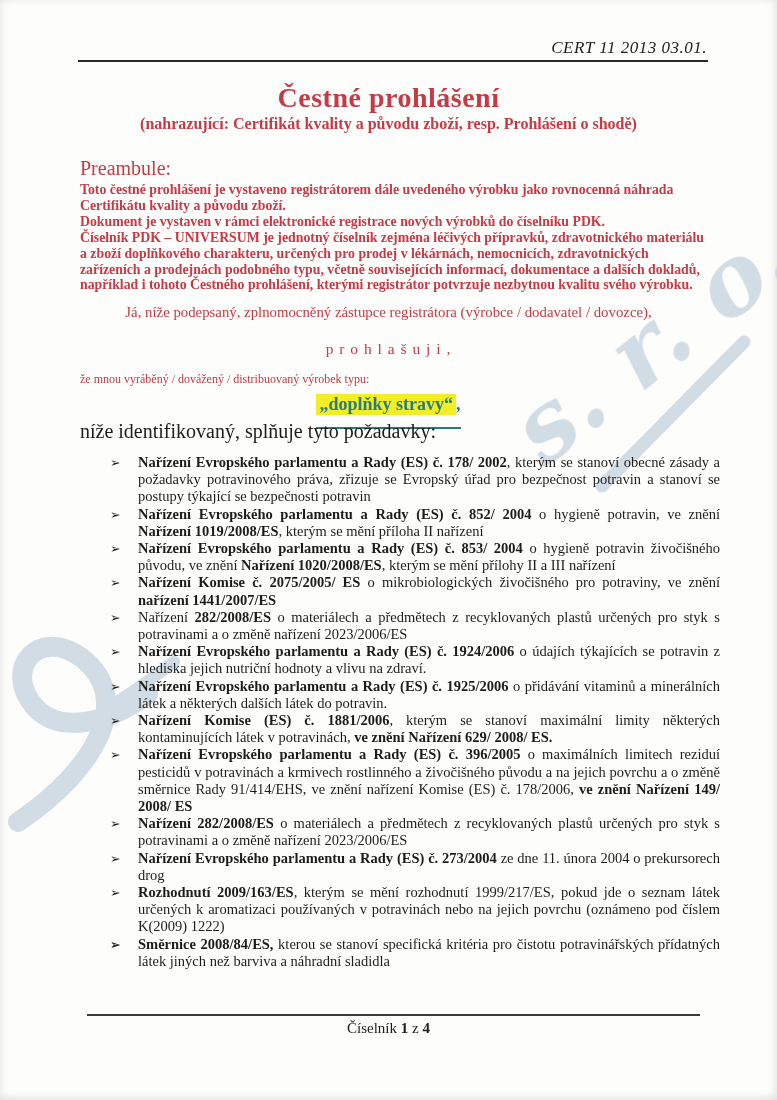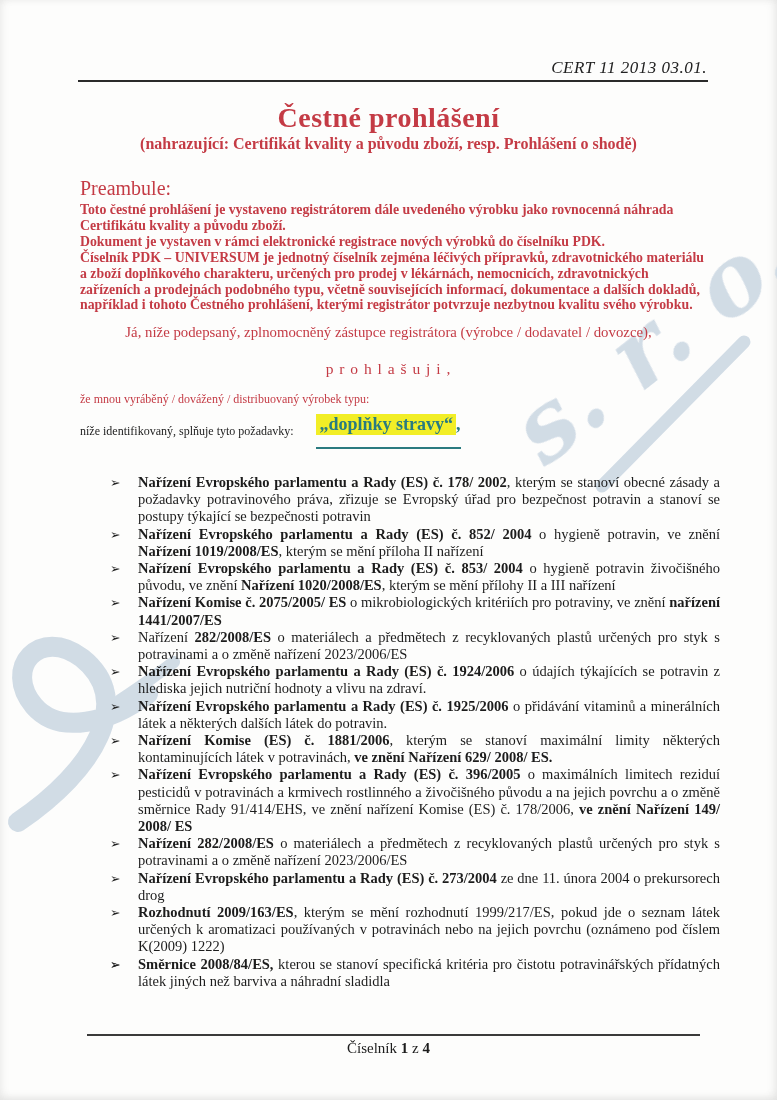--- a/index.html
+++ b/index.html
@@ -14,21 +14,21 @@
     position:relative;
     width:777px;height:1100px;
     margin:0 auto;
     background:#fdfdfc;
     overflow:hidden;
     font-family:"Liberation Serif","DejaVu Serif",serif;
     color:var(--ink);
     box-shadow:inset -4px 0 8px rgba(0,0,0,.05), inset 0 -4px 8px rgba(0,0,0,.05), inset 4px 0 8px rgba(0,0,0,.03);
   }
   .wm-layer{position:absolute;inset:0;z-index:0;pointer-events:none;}
-  .content{position:absolute;inset:0;z-index:1;margin-top:20px;}
+  .content{position:absolute;inset:0;z-index:1;}
 
   .doc-ref{
     position:absolute;top:38px;right:70px;
     font-style:italic;font-size:17px;letter-spacing:.5px;
     color:#222;
   }
   .header-rule{
     position:absolute;top:60px;left:78px;width:630px;height:2px;
     background:#2a2a2a;
   }
@@ -75,22 +75,22 @@
   .product-type{
     background:var(--highlight);
     color:var(--teal);
     font-size:18px;font-weight:bold;
     padding:0 3px 1px 3px;
   }
   .product-type-comma{
     color:var(--teal);font-size:18px;font-weight:bold;
   }
   .requirements-intro{
-    position:absolute;top:404px;left:80px;
-    font-size:12px;color:var(--ink);
+    position:absolute;top:420px;left:80px;
+    font-size:20px;color:var(--ink);
   }
   .regulations{
     position:absolute;top:454px;left:88px;width:632px;
   }
   .reg-item{
     position:relative;
     padding-left:50px;
     font-size:14.5px;line-height:17.2px;
     text-align:justify;
     color:var(--ink);
@@ -151,21 +151,21 @@
         <span class="product-type">„doplňky stravy“</span><span class="product-type-comma">,</span>
       </span>
     </div>
 
     <div class="requirements-intro">níže identifikovaný, splňuje tyto požadavky:</div>
 
     <div class="regulations">
         <div class="reg-item"><span class="bullet">➢</span><span><b>Nařízení Evropského parlamentu a Rady (ES) č. 178/ 2002</b><span>, kterým se stanoví obecné zásady a požadavky potravinového práva, zřizuje se Evropský úřad pro bezpečnost potravin a stanoví se postupy týkající se bezpečnosti potravin</span></span></div>
         <div class="reg-item"><span class="bullet">➢</span><span><b>Nařízení Evropského parlamentu a Rady (ES) č. 852/ 2004</b><span> o hygieně potravin, ve znění </span><b>Nařízení 1019/2008/ES</b><span>, kterým se mění příloha II nařízení</span></span></div>
         <div class="reg-item"><span class="bullet">➢</span><span><b>Nařízení Evropského parlamentu a Rady (ES) č. 853/ 2004</b><span> o hygieně potravin živočišného původu, ve znění </span><b>Nařízení 1020/2008/ES</b><span>, kterým se mění přílohy II a III nařízení</span></span></div>
-        <div class="reg-item"><span class="bullet">➢</span><span><b>Nařízení Komise č. 2075/2005/ ES</b><span> o mikrobiologických kritériích pro potraviny, ve znění </span><b>nařízení 1441/2007/ES</b></span></div>
+        <div class="reg-item"><span class="bullet">➢</span><span><b>Nařízení Komise č. 2075/2005/ ES</b><span> o mikrobiologických živočišného pro potraviny, ve znění </span><b>nařízení 1441/2007/ES</b></span></div>
         <div class="reg-item"><span class="bullet">➢</span><span><span>Nařízení </span><b>282/2008/ES</b><span> o materiálech a předmětech z recyklovaných plastů určených pro styk s potravinami a o změně nařízení 2023/2006/ES</span></span></div>
         <div class="reg-item"><span class="bullet">➢</span><span><b>Nařízení Evropského parlamentu a Rady (ES) č. 1924/2006</b><span> o údajích týkajících se potravin z hlediska jejich nutriční hodnoty a vlivu na zdraví.</span></span></div>
         <div class="reg-item"><span class="bullet">➢</span><span><b>Nařízení Evropského parlamentu a Rady (ES) č. 1925/2006</b><span> o přidávání vitaminů a minerálních látek a některých dalších látek do potravin.</span></span></div>
         <div class="reg-item"><span class="bullet">➢</span><span><b>Nařízení Komise (ES) č. 1881/2006</b><span>, kterým se stanoví maximální limity některých kontaminujících látek v potravinách, </span><b>ve znění Nařízení 629/ 2008/ ES.</b></span></div>
         <div class="reg-item"><span class="bullet">➢</span><span><b>Nařízení Evropského parlamentu a Rady (ES) č. 396/2005</b><span> o maximálních limitech reziduí pesticidů v potravinách a krmivech rostlinného a živočišného původu a na jejich povrchu a o změně směrnice Rady 91/414/EHS, ve znění nařízení Komise (ES) č. 178/2006, </span><b>ve znění Nařízení 149/ 2008/ ES</b></span></div>
         <div class="reg-item"><span class="bullet">➢</span><span><b>Nařízení 282/2008/ES</b><span> o materiálech a předmětech z recyklovaných plastů určených pro styk s potravinami a o změně nařízení 2023/2006/ES</span></span></div>
         <div class="reg-item"><span class="bullet">➢</span><span><b>Nařízení Evropského parlamentu a Rady (ES) č. 273/2004</b><span> ze dne 11. února 2004 o prekursorech drog</span></span></div>
         <div class="reg-item"><span class="bullet">➢</span><span><b>Rozhodnutí 2009/163/ES</b><span>, kterým se mění rozhodnutí 1999/217/ES, pokud jde o seznam látek určených k aromatizaci používaných v potravinách nebo na jejich povrchu (oznámeno pod číslem K(2009) 1222)</span></span></div>
         <div class="reg-item"><span class="bullet">➢</span></div>
         <div class="reg-item"><span class="bullet">➢</span><span><b>Směrnice 2008/84/ES,</b><span> kterou se stanoví specifická kritéria pro čistotu potravinářských přídatných látek jiných než barviva a náhradní sladidla</span></span></div>

